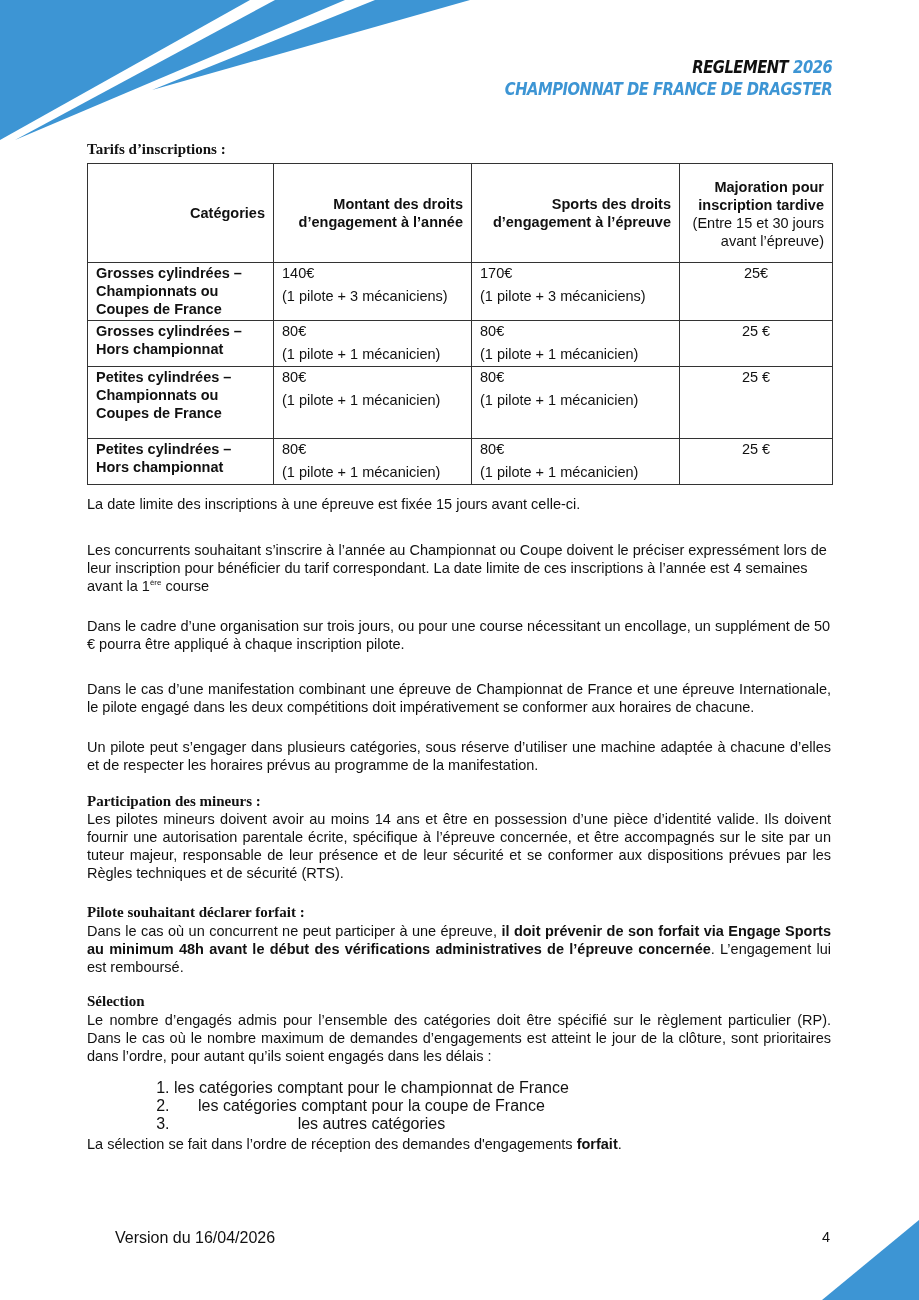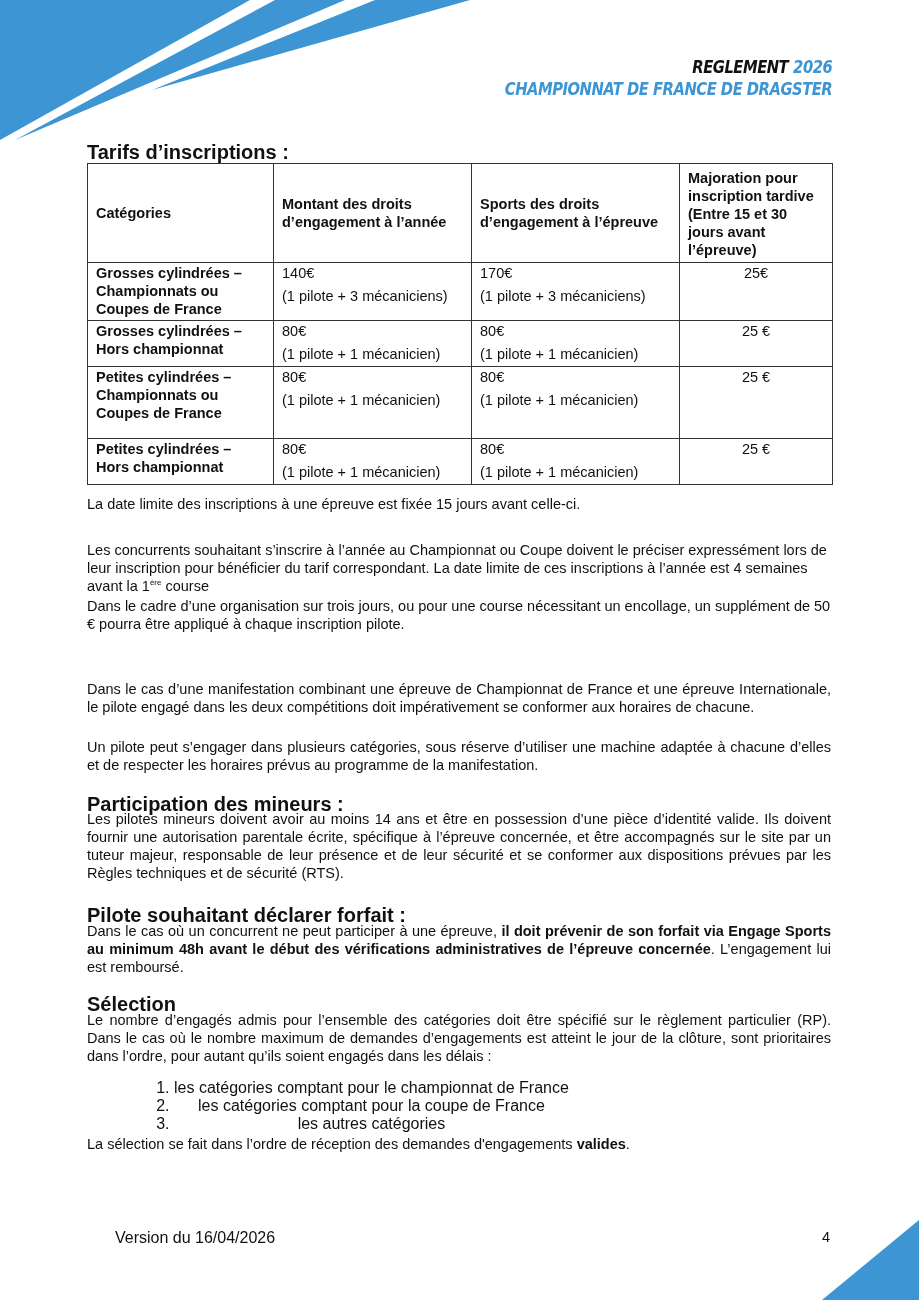--- a/index.html
+++ b/index.html
@@ -6,37 +6,37 @@
   body { width: 919px; height: 1300px; position: relative; overflow: hidden;
          font-family: "Liberation Sans", sans-serif; color: #111; }
   .deco { position: absolute; left: 0; top: 0; }
   .header-block { position: absolute; right: 87px; top: 56px; text-align: right;
                   font-family: "DejaVu Sans", sans-serif; font-weight: bold; font-style: italic;
                   line-height: 22px; letter-spacing: -0.6px; transform: scaleX(0.82); transform-origin: right top; }
   .header-block .l1 { font-size: 18px; }
   .header-block .l1 .dark { color: #111; }
   .header-block .l1 .year { color: #3d95d4; margin-left: 6px; }
   .header-block .l2 { font-size: 18px; color: #3d95d4; }
-  .section-title { position: absolute; left: 87px; font-weight: bold; font-size: 20px; }
+  .section-title { position: absolute; left: 87px; font-weight: bold; font-size: 15px; font-family: Liberation Serif, serif; }
   table.tarifs { position: absolute; left: 87px; top: 163px; border-collapse: collapse;
                  font-size: 14.5px; line-height: 18px; }
   table.tarifs td, table.tarifs th { border: 1px solid #333; vertical-align: top; padding: 0 8px; }
-  table.tarifs th { font-weight: bold; text-align: left; vertical-align: middle; }
+  table.tarifs th { font-weight: bold; text-align: right; vertical-align: middle; }
   table.tarifs .c1 { width: 169px; }
   table.tarifs .c2 { width: 181px; }
   table.tarifs .c3 { width: 191px; }
   table.tarifs .c4 { width: 136px; }
   .hdr-row { height: 99px; }
   .cat { font-weight: bold; padding-top: 1px !important; }
   .amt { }
   .amt .price { display: block; line-height: 18px; margin-top: 1px; }
   .amt .detail { display: block; line-height: 18px; margin-top: 5px; }
   .maj { text-align: center; }
   .maj .price { display: block; margin-top: 1px; }
-  .th-sub { font-weight: bold; display: block; }
+  .th-sub { font-weight: normal; display: block; }
   .para { position: absolute; left: 87px; width: 744px; font-size: 14.5px; line-height: 18px; }
   .para.justify { text-align: justify; }
   .para b { font-weight: bold; margin-top: 32px; }
   .sup { font-size: 8px; vertical-align: super; line-height: 0; }
   ol.sel-list { position: absolute; left: 120px; margin: 16px; padding-left: 38px; font-size: 16px; line-height: 18px; top: 1063px; text-align: center; }
   .footer-version { position: absolute; left: 115px; top: 1229px; font-size: 16px; }
   .footer-page { position: absolute; left: 822px; top: 1229px; font-size: 14.5px; }
 </style>
 </head>
 <body>
@@ -129,21 +129,21 @@
   </tr>
 </tbody>
   </table>
 
 <div class="para" style="top:495px;">La date limite des inscriptions à une épreuve est fixée 15 jours avant celle-ci.</div>
 
 <div class="para" style="top:541px;">
   <span>Les concurrents souhaitant s’inscrire à l’année au Championnat ou Coupe doivent le préciser expressément lors de leur inscription pour bénéficier du tarif correspondant. La date limite de ces inscriptions à l’année est 4 semaines avant la 1</span><span class="sup">ère</span><span> course</span>
 </div>
 
-<div class="para" style="top:597px;">Dans le cadre d’une organisation sur trois jours, ou pour une course nécessitant un encollage, un supplément de 50 € pourra être appliqué à chaque inscription pilote.</div>
+<div class="para" style="top:617px;">Dans le cadre d’une organisation sur trois jours, ou pour une course nécessitant un encollage, un supplément de 50 € pourra être appliqué à chaque inscription pilote.</div>
 
 <div class="para justify" style="top:680px;">Dans le cas d’une manifestation combinant une épreuve de Championnat de France et une épreuve Internationale, le pilote engagé dans les deux compétitions doit impérativement se conformer aux horaires de chacune.</div>
 
 <div class="para justify" style="top:738px;">Un pilote peut s’engager dans plusieurs catégories, sous réserve d’utiliser une machine adaptée à chacune d’elles et de respecter les horaires prévus au programme de la manifestation.</div>
 
 <div class="section-title" style="top:793px;">Participation des mineurs :</div>
 <div class="para justify" style="top:810px;">Les pilotes mineurs doivent avoir au moins 14 ans et être en possession d’une pièce d’identité valide. Ils doivent fournir une autorisation parentale écrite, spécifique à l’épreuve concernée, et être accompagnés sur le site par un tuteur majeur, responsable de leur présence et de leur sécurité et se conformer aux dispositions prévues par les Règles techniques et de sécurité (RTS).</div>
 
 <div class="section-title" style="top:904px;">Pilote souhaitant déclarer forfait :</div>
 <div class="para justify" style="top:922px;">
@@ -153,17 +153,17 @@
 <div class="section-title" style="top:993px;">Sélection</div>
 <div class="para justify" style="top:1011px;">Le nombre d’engagés admis pour l’ensemble des catégories doit être spécifié sur le règlement particulier (RP). Dans le cas où le nombre maximum de demandes d’engagements est atteint le jour de la clôture, sont prioritaires dans l’ordre, pour autant qu’ils soient engagés dans les délais :</div>
 
 <ol class="sel-list">
   <li>les catégories comptant pour le championnat de France</li>
   <li>les catégories comptant pour la coupe de France</li>
   <li>les autres catégories</li>
 </ol>
 
 <div class="para" style="top:1135px;">
-  <span>La sélection se fait dans l’ordre de réception des demandes d'engagements </span><b>valides</b><span>.</span>
+  <span>La sélection se fait dans l’ordre de réception des demandes d'engagements </span><b>forfait</b><span>.</span>
 </div>
 
 <div class="footer-version">Version du 16/04/2026</div>
 <div class="footer-page">4</div>
 
 </body></html>

